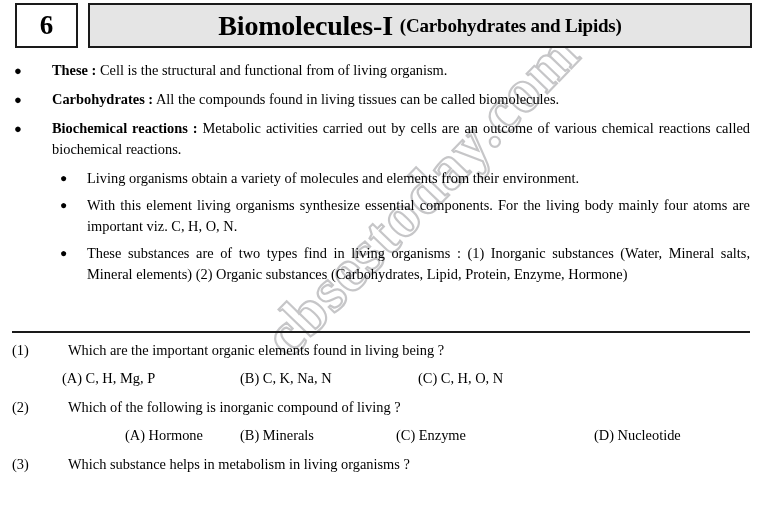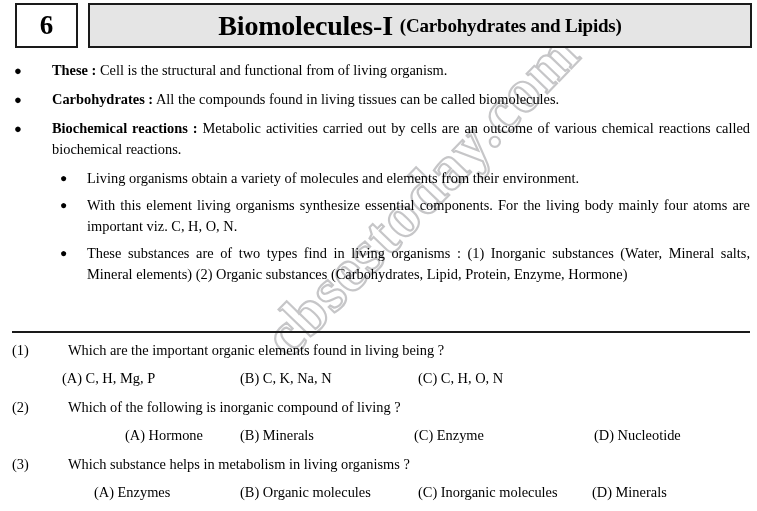--- a/index.html
+++ b/index.html
@@ -221,27 +221,21 @@
         <div class="q-option" style="left: 240px;">(B) C, K, Na, N</div>
         <div class="q-option" style="left: 418px;">(C) C, H, O, N</div>
       </div>
     </div>
     <div class="question-block">
       <div class="q-number">(2)</div>
       <div class="q-text">Which of the following is inorganic compound of living ?</div>
       <div class="q-options">
         <div class="q-option" style="left: 94px; margin-left: 31px;">(A) Hormone</div>
         <div class="q-option" style="left: 240px;">(B) Minerals</div>
-        <div class="q-option" style="left: 414px;">(C) Enzyme</div>
+        <div class="q-option" style="left: 396px;">(C) Enzyme</div>
         <div class="q-option" style="left: 594px;">(D) Nucleotide</div>
       </div>
     </div>
     <div class="question-block">
       <div class="q-number">(3)</div>
       <div class="q-text">Which substance helps in metabolism in living organisms ?</div>
-      <div class="q-options">
-        <div class="q-option" style="left: 94px;">(A) Enzymes</div>
-        <div class="q-option" style="left: 240px;">(B) Organic molecules</div>
-        <div class="q-option" style="left: 418px;">(C) Inorganic molecules</div>
-        <div class="q-option" style="left: 592px;">(D) Minerals</div>
-      </div>
     </div>
   </div>
 
 </body></html>

